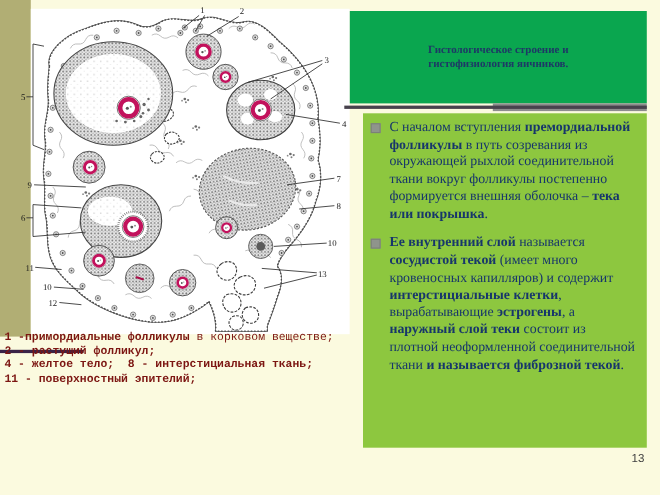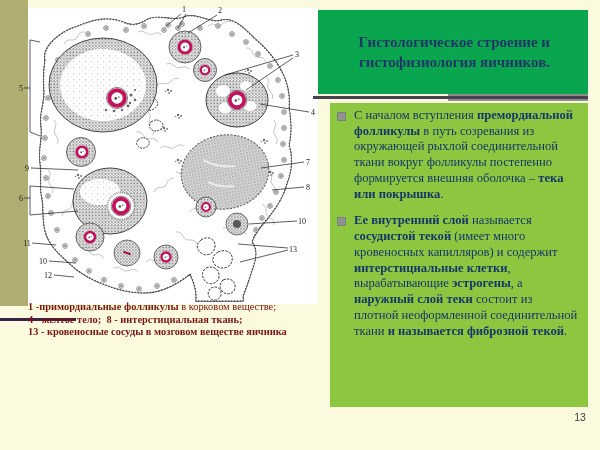--- a/index.html
+++ b/index.html
@@ -2,33 +2,33 @@
 <html><head>
 <meta charset="utf-8">
 <style>
   html,body{margin:0;padding:0;}
   body{width:600px;height:450px;font-family:"Liberation Serif",serif;}
   .slide{position:relative;width:600px;height:450px;background:#fbfadf;overflow:hidden;}
   .strip{position:absolute;left:0;top:0;width:28px;height:306px;background:#b1ae74;}
   .diagram{position:absolute;left:18px;top:0;width:300px;height:304px;}
   .title-box{position:absolute;left:318px;top:10px;width:270px;height:84px;background:#0aa64f;
     display:flex;align-items:center;justify-content:center;}
-  .title-text{padding:0 38px;text-align:right;font-weight:bold;font-size:15px;line-height:1.35;color:#1e3866;}
+  .title-text{padding:0 38px;text-align:center;font-weight:bold;font-size:10px;line-height:1.35;color:#1e3866;}
   .rule-gray{position:absolute;left:448px;top:94px;width:140px;height:7px;background:#8d8d8d;}
   .rule-dark{position:absolute;left:313px;top:96px;width:275px;height:3px;background:#47424d;}
   .content{position:absolute;left:330px;top:103px;width:258px;height:304px;background:#8dc73f;
     padding:0;box-sizing:border-box;}
   .bullet{display:flex;align-items:flex-start;margin:0 0 11px 0;}
   .bullet:first-child{padding-top:5px;justify-content:space-between;}
   .marker{flex:0 0 auto;width:7px;height:7px;background:#8f948c;border:1px solid #7b8078;
     margin:4px 8px 0 7px;}
   .btext{font-size:12.6px;line-height:1.25;color:#17366b;padding-right:8px;}
   .btext .b{font-weight:bold;}
   .purple-line{position:absolute;left:0;top:318px;width:76px;height:3px;background:#3a2347;}
-  .legend{position:absolute;left:28px;top:301px;width:306px;}
+  .legend{position:absolute;left:4px;top:301px;width:306px;font-family:Liberation Mono, monospace;}
   .lline{font-size:10.4px;line-height:12.6px;color:#7c1612;white-space:pre-wrap;}
   .lb{font-weight:bold;}
   .lr{font-weight:normal;}
   .pageno{position:absolute;left:568px;top:411px;width:24px;text-align:center;
     font-family:"Liberation Sans",sans-serif;font-size:10.5px;color:#3f3f3f;}
   svg text{font-family:"Liberation Serif",serif;font-size:8px;fill:#1a1a1a;}
   .ldr{stroke:#333;stroke-width:0.8;fill:none;}
 </style>
 </head>
 <body>
@@ -346,18 +346,19 @@
     <div class="bullet">
       <span class="marker"></span>
       <div class="btext"><span class="b">Ее внутренний слой</span><span> называется </span><span class="b">сосудистой текой</span><span> (имеет много кровеносных капилляров) и содержит </span><span class="b">интерстициальные клетки</span><span>, вырабатывающие </span><span class="b">эстрогены</span><span>, а </span><span class="b">наружный слой теки</span><span> состоит из плотной неоформленной соединительной ткани </span><span class="b">и называется фиброзной текой</span><span>.</span></div>
     </div>
   </div>
 
   <div class="purple-line"></div>
 
   <div class="legend">
     <div class="lline"><span class="lb">1 -примордиальные фолликулы</span><span class="lr"> в корковом веществе;</span></div>
+    <div class="lline"><span class="lb">2 - растущий фолликул;</span><span class="lr"></span></div>
     <div class="lline"><span class="lb">4 - желтое тело;  8 - интерстициальная ткань;</span><span class="lr"></span></div>
-    <div class="lline"><span class="lb">13 - кровеносные сосуды в мозговом веществе яичника</span><span class="lr"></span></div>
+    <div class="lline"><span class="lb">11 - поверхностный эпителий;</span><span class="lr"></span></div>
   </div>
 
   <div class="pageno">13</div>
 </div>
 
 </body></html>

